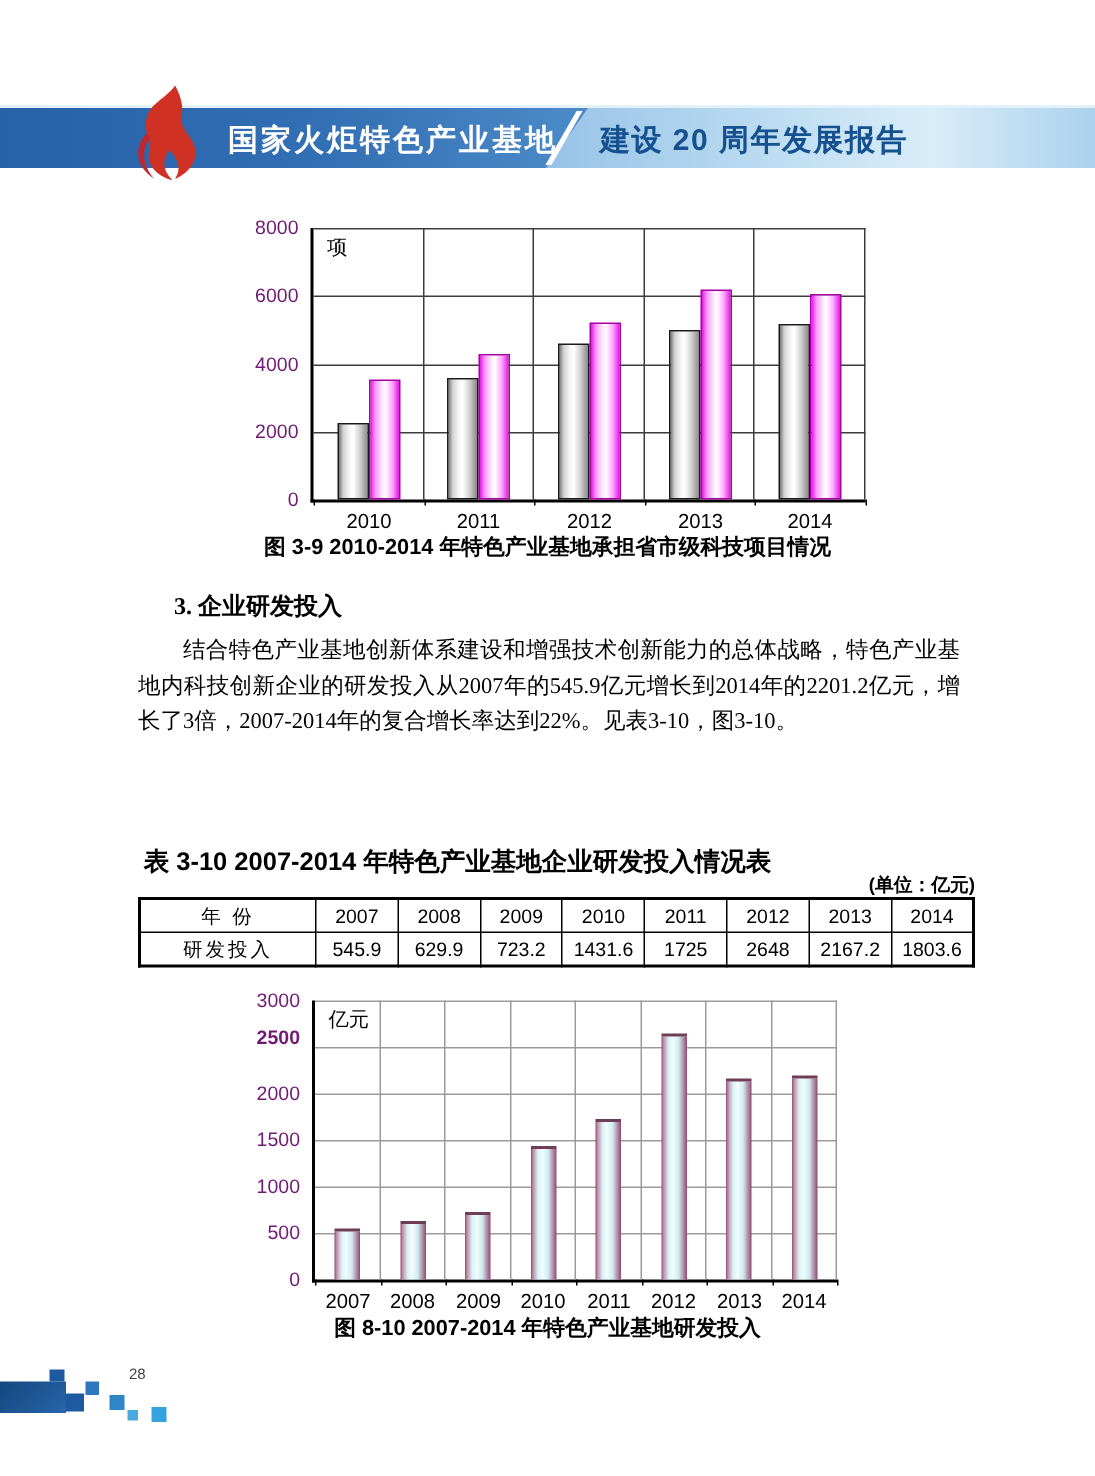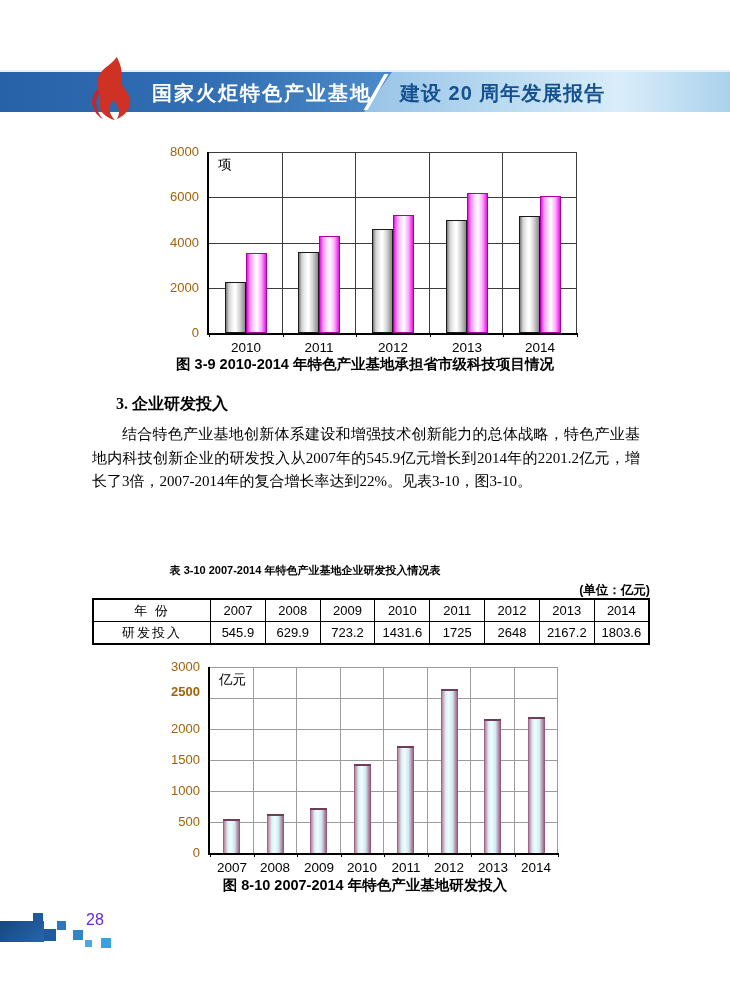--- a/index.html
+++ b/index.html
@@ -16,21 +16,21 @@
   .hbar-slash{position:absolute;left:374px;top:2px;height:36px;width:4px;background:#fff;
         transform:skewX(-30deg);}
   .htitle-left{position:absolute;left:152px;top:8px;font-size:20px;font-weight:bold;color:#fff;
         letter-spacing:2px;white-space:nowrap;z-index:2;}
   .htitle-right{position:absolute;left:400px;top:8px;font-size:20px;font-weight:bold;color:#15508f;
         letter-spacing:1px;white-space:nowrap;z-index:2;}
   .torch{position:absolute;left:84px;top:56px;width:60px;height:66px;z-index:3;}
 
   
   .chart{position:absolute;}
-  .ylab{position:absolute;text-align:right;font-size:13px;color:#a16207;}
+  .ylab{position:absolute;text-align:right;font-size:13px;color:#701a75;}
   .plot{position:absolute;top:0;background:#fff;border-left:2px solid #000;border-bottom:2px solid #000;box-sizing:content-box;}
   .hgrid{position:absolute;left:0;right:0;height:1px;}
   .vgrid{position:absolute;top:0;bottom:0;width:1px;}
   .plot-dark .hgrid,.plot-dark .vgrid{background:#3c3c3c;}
   .plot-gray .hgrid,.plot-gray .vgrid{background:#9b9b9b;}
   .tick{position:absolute;width:1px;height:4px;background:#000;}
   .bar{position:absolute;bottom:0;z-index:2;box-sizing:border-box;}
   .bar-s0{background:linear-gradient(90deg,#787878 0%,#d2d2d2 15%,#f8f8f8 38%,#ffffff 50%,#d5d5d5 72%,#8a8a8a 100%);
           border:1px solid #1a1a1a;}
   .bar-s1{background:linear-gradient(90deg,#e318e3 0%,#ff9bff 18%,#ffe6ff 40%,#ffffff 52%,#ffaaff 76%,#e318e3 100%);
@@ -51,38 +51,38 @@
   .cap2{top:876px;}
 
   
   .text-block{position:absolute;left:92px;top:394px;width:548px;
         font-family:"Liberation Serif",serif;}
   .text-block h3{margin:0 0 8px 0;padding-left:24px;font-size:16px;font-weight:bold;}
   .text-block p{margin:0;font-size:15px;line-height:23.5px;text-indent:2em;text-align:justify;}
 
   
   .table-caption{position:absolute;top:563px;left:0;width:610px;text-align:center;
-        font-size:11px;font-weight:bold;}
+        font-size:17px;font-weight:bold;}
   .unit-note{position:absolute;top:582px;right:80px;font-size:12.5px;font-weight:bold;}
   #data-table{position:absolute;top:598px;left:92px;width:558px;border-collapse:collapse;
         border:2px solid #000;table-layout:fixed;}
   #data-table td{border:1px solid #000;height:21px;text-align:center;font-size:13px;padding:0;}
   #data-table td.label-col{width:116px;letter-spacing:2px;}
 
   
   .footer{position:absolute;top:905px;left:0;width:220px;height:60px;}
   .sq{position:absolute;}
   .sq1{left:0;top:16px;width:44px;height:21px;background:linear-gradient(135deg,#16477f,#2765ab);}
   .sq2{left:33px;top:8px;width:10px;height:8px;background:#1d5aa0;}
   .sq3{left:44px;top:24px;width:12px;height:12px;background:#1d5aa0;}
   .sq4{left:57px;top:16px;width:9px;height:9px;background:#2e77c0;}
   .sq5{left:73px;top:25px;width:10px;height:10px;background:#2e86c8;}
   .sq6{left:85px;top:35px;width:7px;height:7px;background:#49a8dd;}
   .sq7{left:101px;top:33px;width:10px;height:10px;background:#35a3de;}
-  .pagenum{position:absolute;left:86px;top:6px;font-size:16px;color:#6d28d9;}
+  .pagenum{position:absolute;left:86px;top:6px;font-size:10px;color:#404040;}
 </style>
 </head>
 <body>
 
 <div class="page">
 
   <div>
     <div class="hbar">
       <div class="hbar-dark"></div>
       <div class="hbar-slash"></div>

